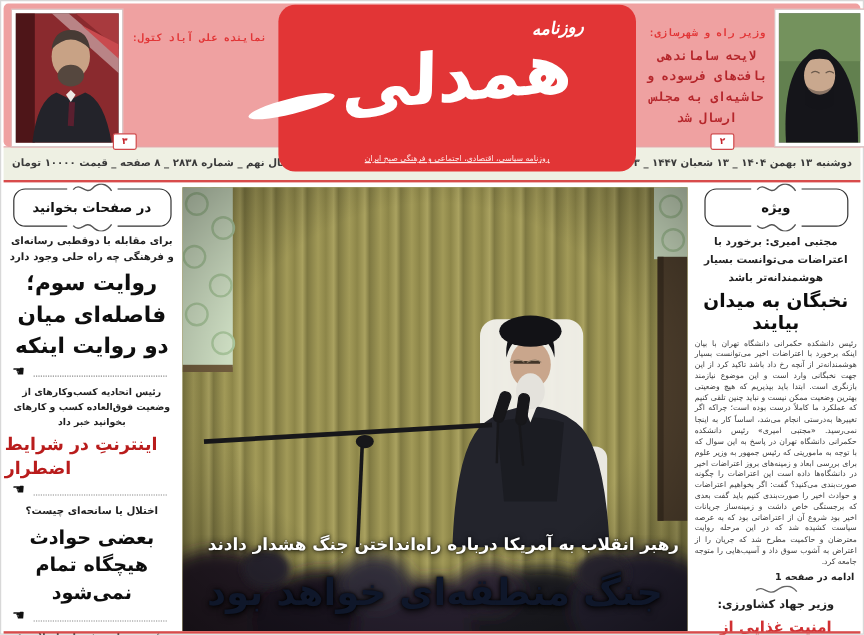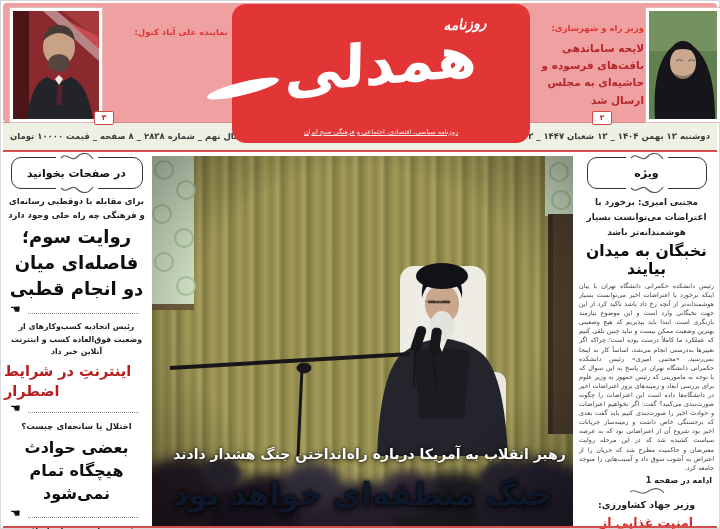--- a/index.html
+++ b/index.html
@@ -14,21 +14,21 @@
   .top-band{left:3px;top:3px;width:714px;height:119px;background:#efa1a1;border-radius:4px;}
   .pink-line{left:3px;top:122px;width:714px;height:1px;background:#dd8a8c;}
   .strip{left:3px;top:123px;width:714px;height:27px;background:#eef0e3;}
   .strip-rule{left:3px;top:150px;width:714px;height:2px;background:#d84b4b;}
   .date-right{right:10px;top:131px;font-size:8.5px;font-weight:bold;color:#3a3a3a;}
   .date-left{left:10px;top:131px;font-size:8.5px;font-weight:bold;color:#3a3a3a;}
   
   .photo-frame{border:3px solid #ffffff;box-shadow:0 0 0 1px #e6baba;overflow:hidden;background:#888;}
   .pf-left{left:10px;top:8px;width:86px;height:108px;}
   .pf-right{left:646px;top:8px;width:68px;height:108px;}
-  .panel-text{}
+  .panel-text{text-align:center;font-family:Liberation Mono, monospace;}
   .panel-kicker{color:#e23536;font-weight:bold;font-size:8.5px;line-height:1.6;}
   .panel-headline{color:#b5262b;font-weight:bold;font-size:11.5px;line-height:1.65;margin-top:4px;}
   .pt-left{left:104px;top:26px;width:124px;}
   .pt-right{left:534px;top:22px;width:110px;}
   .pt-right .panel-headline{font-size:10.5px;}
   .page-chip{width:18px;height:12px;background:#fff;border:1px solid #d04a4c;color:#c4232a;
     font-size:7.5px;font-weight:bold;text-align:center;line-height:12px;border-radius:2px;}
   .chip-left{left:94px;top:111px;}
   .chip-right{left:592px;top:111px;}
   
@@ -138,28 +138,28 @@
     <div class="title">در صفحات بخوانید</div>
     <span class="orn bot">
       <svg width="36" height="9">
           <path d="M2 4 C8 11 12 -1 18 5 S 30 9 34 3" stroke="#555" stroke-width="1.2" fill="none"></path>
         </svg>
     </span>
   </div>
 
   <div>
     <div class="kicker-sm">برای مقابله با دوقطبی رسانه‌ای و فرهنگی چه راه حلی وجود دارد</div>
-    <div class="headline-lg" style="font-size:18px;">روایت سوم؛ فاصله‌ای میان دو انجام قطبی</div>
+    <div class="headline-lg" style="font-size:18px;">روایت سوم؛ فاصله‌ای میان دو روایت اینکه</div>
     <div class="dots">
         <span class="hand">☚</span>
       </div>
   </div>
 
   <div>
-    <div class="kicker-sm" style="font-size:7.8px;">رئیس اتحادیه کسب‌وکارهای از وضعیت فوق‌العاده کسب و اینترنت آنلاین خبر داد</div>
+    <div class="kicker-sm" style="font-size:7.8px;">رئیس اتحادیه کسب‌وکارهای از وضعیت فوق‌العاده کسب و کارهای بخوانید خبر داد</div>
     <div class="headline-md">اینترنتِ در شرایط اضطرار</div>
     <div class="dots">
         <span class="hand">☚</span>
       </div>
   </div>
 
   <div>
     <div class="kicker-sm">اختلال یا سانحه‌ای چیست؟</div>
     <div class="headline-lg" style="font-size:16px;">بعضی حوادث هیچگاه تمام نمی‌شود</div>
     <div class="dots">

